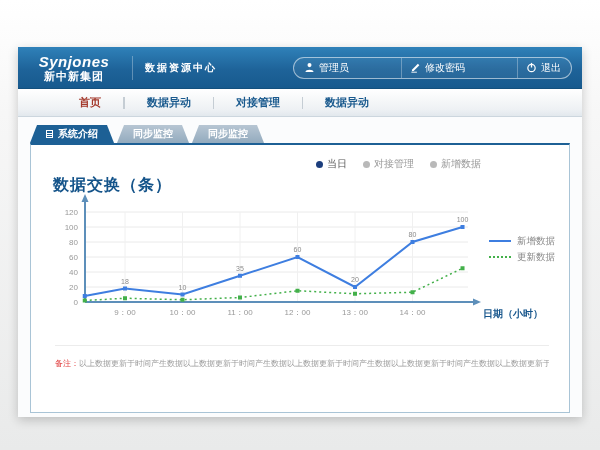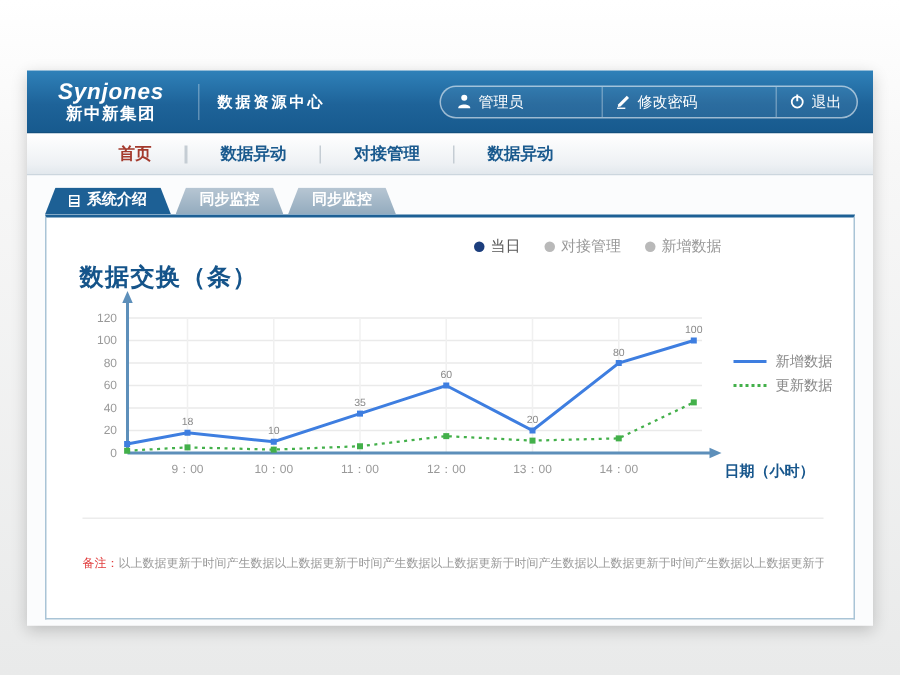--- a/index.html
+++ b/index.html
@@ -50,21 +50,21 @@
   .filter.selected{color:#555;}
   
   .ylabel{position:absolute;top:30px;left:22px;color:#15548a;font-weight:bold;font-size:16px;letter-spacing:1px;}
   #chart-svg{position:absolute;left:0;top:44px;width:538px;height:150px;font-family:"Liberation Sans",sans-serif;}
   .legend{position:absolute;left:458px;top:88px;font-family:Liberation Serif, serif;}
   .legend-row{display:flex;align-items:center;gap:6px;height:16px;cursor:pointer;}
   .legend-line{width:22px;height:0;border-top:2px solid #888;}
   .legend-label{font-size:9.5px;color:#888;}
   
   .note{position:absolute;top:200px;left:24px;right:20px;border-top:1px solid #ececec;
-    padding-top:24px;font-size:8px;color:#9a9a9a;white-space:nowrap;overflow:hidden;}
+    padding-top:12px;font-size:8px;color:#9a9a9a;white-space:nowrap;overflow:hidden;}
   .note-label{color:#e03b3b;}
 </style>
 </head>
 <body>
 
 <div class="window">
 
   <div class="header">
     <div class="logo">
       <div class="logo-primary">Synjones</div>

